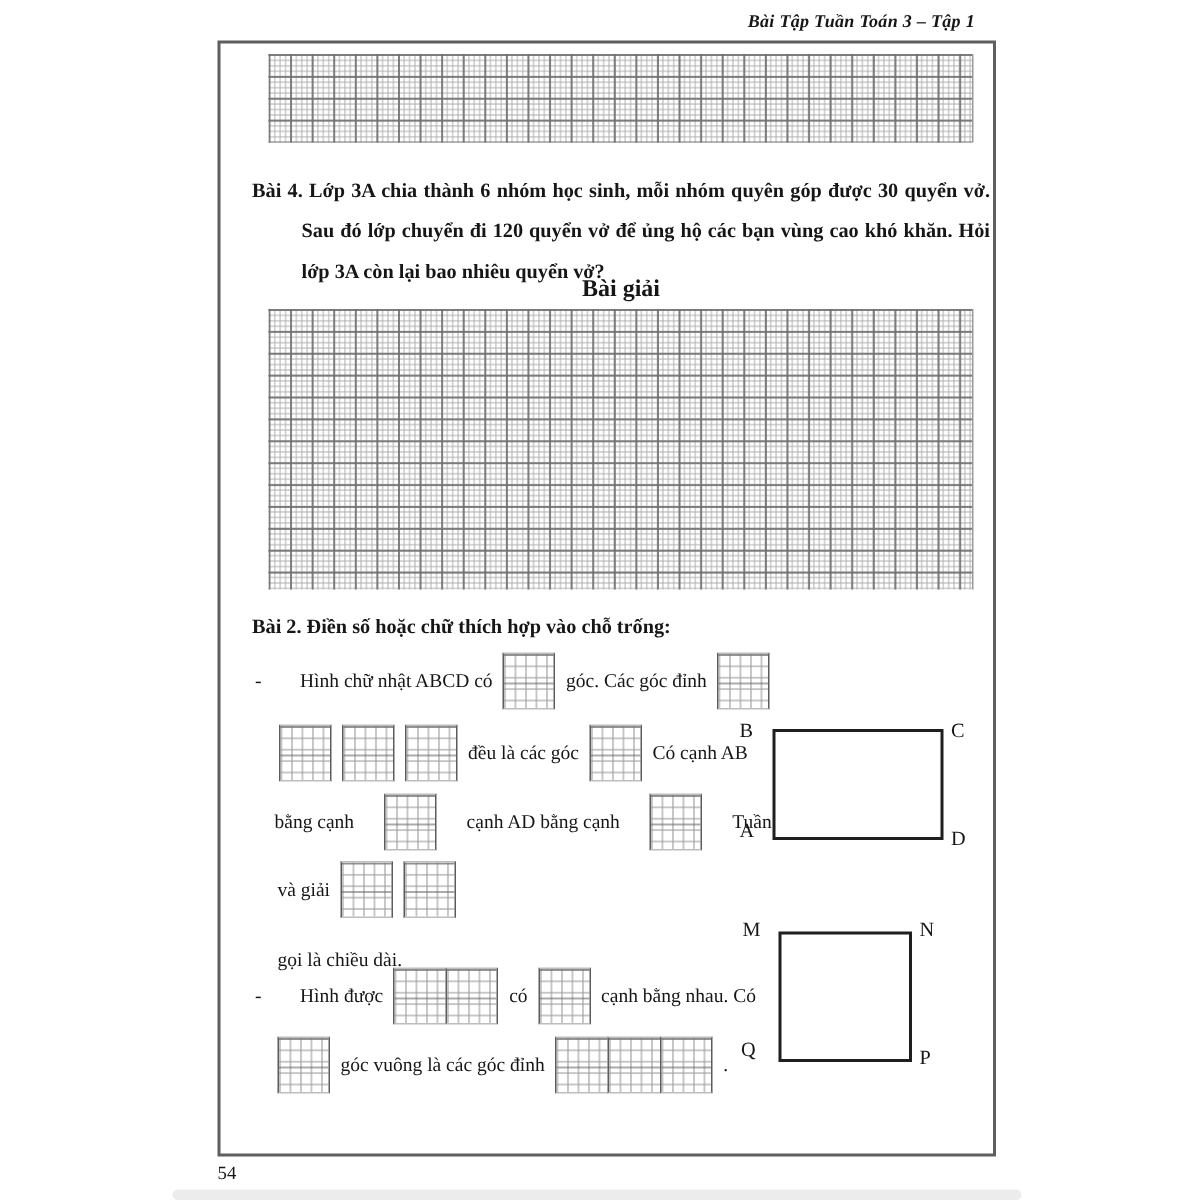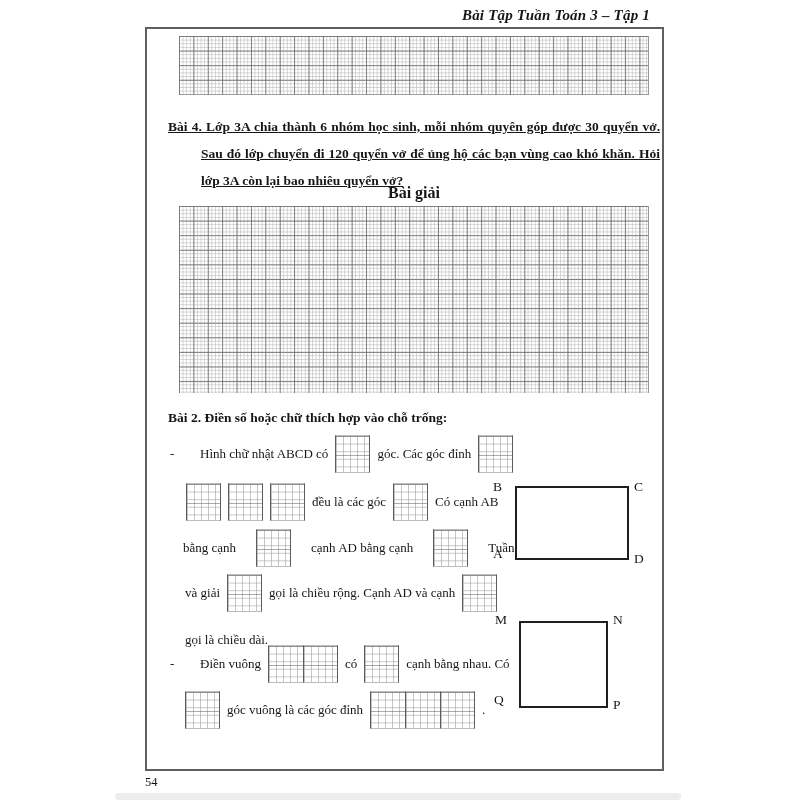--- a/index.html
+++ b/index.html
@@ -12,42 +12,42 @@
 
   
   .frame{
     left:145px;top:27px;width:519px;height:744px;
     border:2px solid #5f5f5f;box-sizing:border-box;background:transparent;
   }
 
   
   .header-title{
     top:7px;left:145px;width:505px;text-align:right;
-    font-weight:bold;font-style:italic;font-size:15px;letter-spacing:.2px;
+    font-weight:bold;font-style:italic;font-size:12px;letter-spacing:.2px;
   }
 
   
   .grid-paper{
     background-color:#fff;
     background-image:
       linear-gradient(to right, rgba(110,110,110,.85) 1px, transparent 1px),
       linear-gradient(to bottom, rgba(110,110,110,.85) 1px, transparent 1px),
       linear-gradient(to right, rgba(175,175,175,.55) 1px, transparent 1px),
       linear-gradient(to bottom, rgba(175,175,175,.55) 1px, transparent 1px);
     background-size:14.4px 14.6px,14.4px 14.6px,3.6px 3.65px,3.6px 3.65px;
     border-right:1px solid #9a9a9a;
   }
   #grid-top{left:179px;top:36px;width:469px;height:59px;}
   #grid-mid{left:179px;top:206px;width:469px;height:187px;}
 
   
   .p4{
     left:168px;top:113px;width:492px;
     font-weight:bold;font-size:13.5px;line-height:27px;text-align:justify;
-    padding-left:33px;text-indent:-33px;box-sizing:border-box;text-decoration:underline;
+    padding-left:33px;text-indent:-33px;box-sizing:border-box;
   }
   .solution-heading{
     left:168px;top:184px;width:492px;text-align:center;
     font-weight:bold;font-size:16px;
   }
 
   
   .p5-heading{left:168px;top:410px;font-weight:bold;font-size:13.5px;white-space:nowrap;}
   .fill-line{
     display:flex;align-items:center;gap:7px;
@@ -147,31 +147,30 @@
     <div class="fill-box">
       <div class="fill-cell"></div>
     </div>
     <span>Tuần AB</span>
   </div>
 <div class="abs fill-line" id="line-4">
     <span>và giải</span>
     <div class="fill-box">
       <div class="fill-cell"></div>
     </div>
-    <span>gọi là chiều rộng. Cạnh AD và cạnh</span>
     <div class="fill-box">
       <div class="fill-cell"></div>
     </div>
   </div>
 <div class="abs fill-line" id="line-5">
     <span>gọi là chiều dài.</span>
   </div>
 <div class="abs fill-line" id="line-6">
     <span class="bullet">-</span>
-    <span>Điền vuông</span>
+    <span>Hình được</span>
     <div class="fill-box">
       <div class="fill-cell"></div>
       <div class="fill-cell"></div>
     </div>
     <span>có</span>
     <div class="fill-box">
       <div class="fill-cell"></div>
     </div>
     <span>cạnh bằng nhau. Có</span>
   </div>

